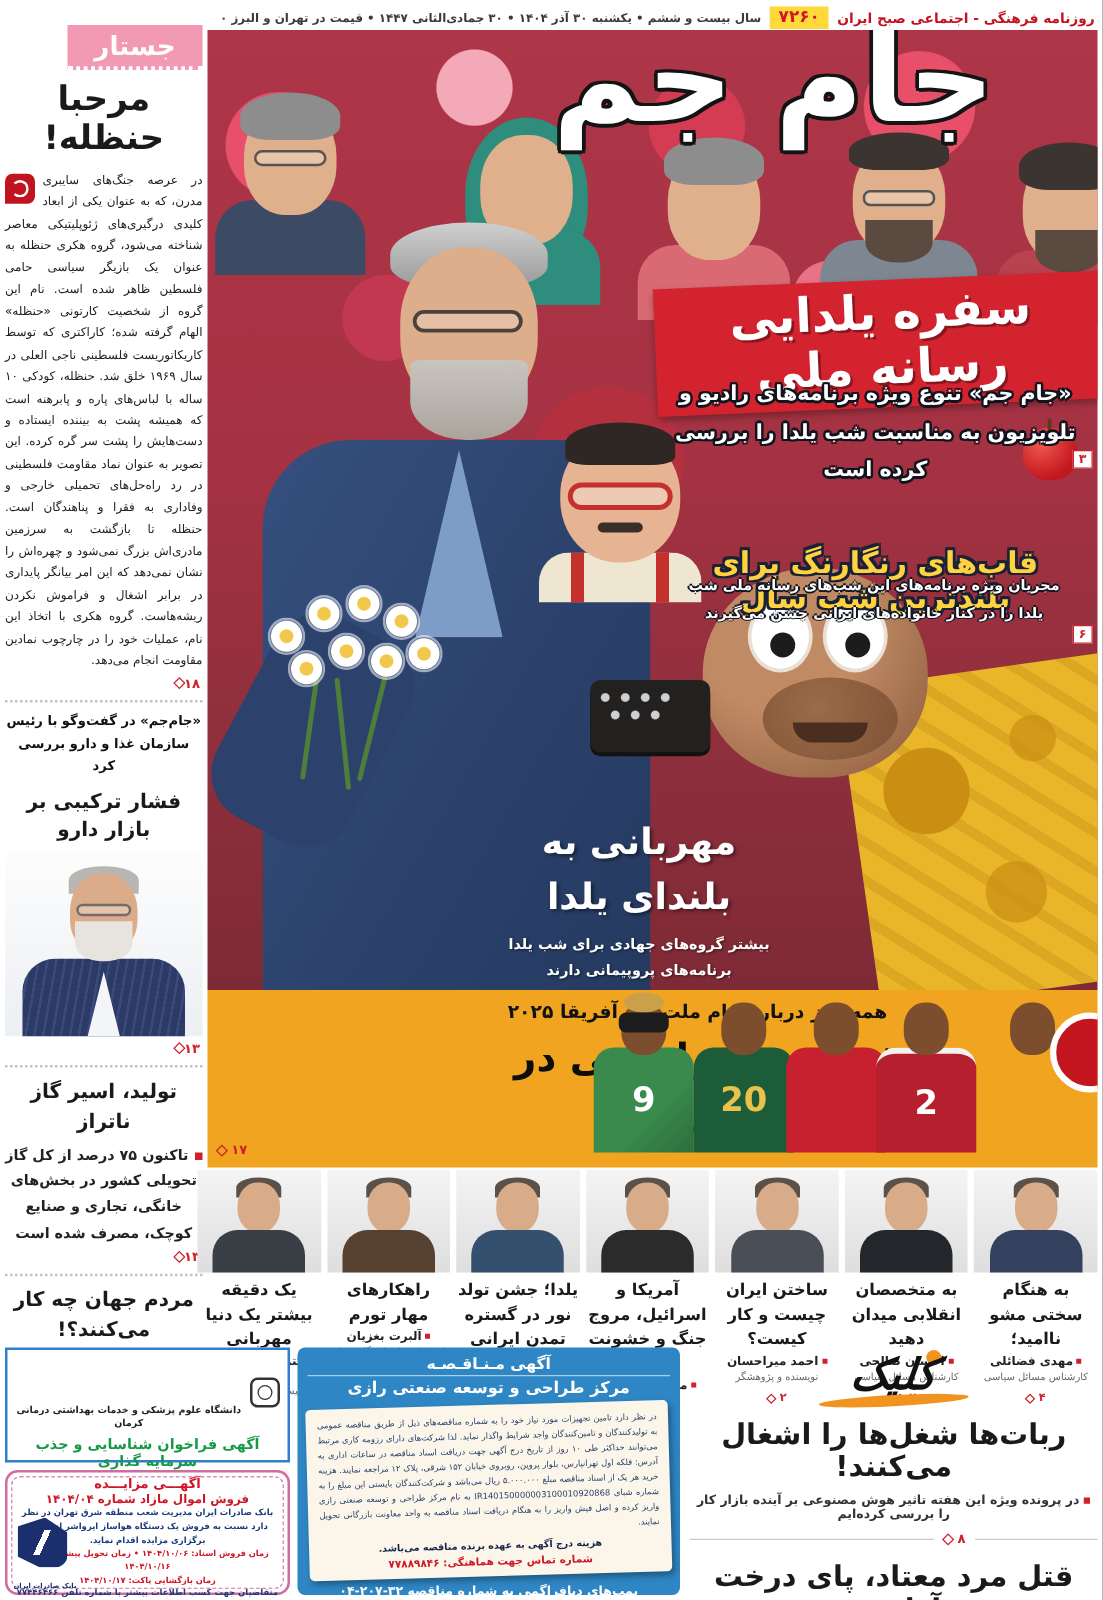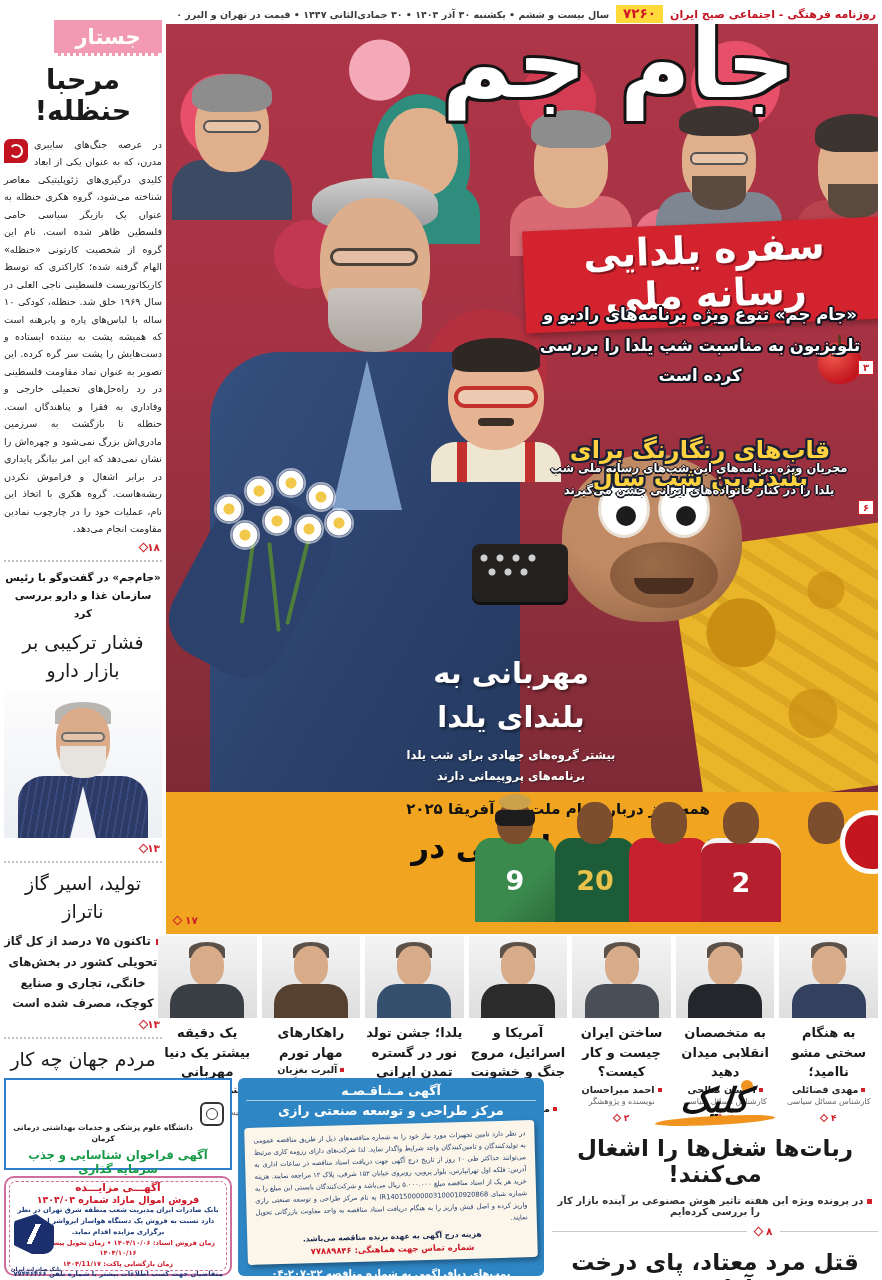--- a/index.html
+++ b/index.html
@@ -25,21 +25,21 @@
     font-size:21px; font-weight:bold; text-align:center; line-height:34px;
     border-bottom:3px dotted #fff; letter-spacing:4px; margin-bottom:8px; }
   .hanzala-title { font-size:27px; font-weight:bold; text-align:center; margin:2px 0 10px; }
   .side-lead { font-size:12px; font-weight:bold; line-height:1.75; text-align:justify; }
   .side-lead::before, .side-bullet::before { content:""; display:inline-block; width:6px; height:6px; background:#d0202a; margin-left:5px; }
   .side-body { font-size:9.6px; line-height:1.82; text-align:justify; color:#222; margin-top:7px; }
   .jj-mini { float:left; width:24px; height:24px; background:#c21321; border-radius:6px 6px 6px 0;
     margin:3px 6px 2px 0; position:relative; }
   .jj-mini::after { content:""; position:absolute; inset:5px; border:2px solid #fff; border-radius:50%; border-left-color:transparent; }
   .side-kicker { font-size:10.5px; font-weight:bold; text-align:center; line-height:1.7; color:#111; }
-  .side-h2 { font-size:19px; font-weight:normal; text-align:center; line-height:1.45; margin:6px 0; }
+  .side-h2 { font-size:16px; font-weight:bold; text-align:center; line-height:1.45; margin:6px 0; }
   .side-bullet { font-size:11.5px; font-weight:bold; line-height:1.8; text-align:center; color:#222; }
   .sb-ref { display:block; margin:4px 2px 0; }
   
   .pharma-photo { height:148px; margin:4px 0 2px; background:linear-gradient(#fdfdfd,#eceff3); position:relative; overflow:hidden; }
   .pharma-photo .head { position:absolute; top:18px; left:50%; transform:translateX(-50%);
     width:54px; height:64px; border-radius:46% 46% 42% 42%; background:#dcab89; }
   .pharma-photo .hairp { position:absolute; top:12px; left:50%; transform:translateX(-50%); width:56px; height:22px; border-radius:50% 50% 0 0; background:#b9b6b2; }
   .pharma-photo .beardp { position:absolute; top:56px; left:50%; transform:translateX(-50%); width:46px; height:32px; border-radius:0 0 46% 46%; background:#e7e4df; }
   .pharma-photo .glassesp { position:absolute; top:42px; left:50%; transform:translateX(-50%); width:44px; height:10px; border:2px solid #6d6d6d; border-radius:5px; background:rgba(255,255,255,.3); }
   .pharma-photo .suitp { position:absolute; bottom:-4px; left:50%; transform:translateX(-50%); width:130px; height:66px; border-radius:26px 26px 0 0;
@@ -489,21 +489,21 @@
       <span class="ak-see">رجوع به صفحه ۴</span>
       <span class="ak-id">شناسه: ۲۰۷۶۸۲۸</span>
     </div>
   </div>
 
   <div class="ad-bank">
     <div class="ab-title">آگهـــی مزایـــده</div>
     <div class="ab-sub">فروش اموال مازاد شماره ۱۴۰۴/۰۴</div>
     <div class="ab-line">بانک صادرات ایران مدیریت شعب منطقه شرق تهران در نظر دارد نسبت به فروش یک دستگاه هواساز ایرواشر از طریق برگزاری مزایده اقدام نماید.</div>
     <div class="ab-date">زمان فروش اسناد: ۱۴۰۴/۱۰/۰۶ • زمان تحویل پیشنهادات: تا ۱۴۰۴/۱۰/۱۶</div>
-    <div class="ab-date">زمان بازگشایی پاکت: ۱۴۰۴/11/۱۷</div>
+    <div class="ab-date">زمان بازگشایی پاکت: ۱۴۰۴/۱۰/۱۷</div>
     <div class="ab-line">متقاضیان جهت کسب اطلاعات بیشتر با شماره تلفن ۷۷۴۴۶۴۶۶ تماس یا به آدرس اینترنتی www.bsi.ir مراجعه نمایند</div>
     <div class="ab-logo"></div>
     <div class="ab-caption">بانک صادرات ایران</div>
   </div>
 
   <div class="ad-razi">
     <div class="rz-title">آگهی مـنـاقـصـه</div>
     <div class="rz-org">مرکز طراحی و توسعه صنعتی رازی</div>
     <div class="rz-paper">
       <div class="rz-body">در نظر دارد تامین تجهیزات مورد نیاز خود را به شماره مناقصه‌های ذیل از طریق مناقصه عمومی به تولیدکنندگان و تامین‌کنندگان واجد شرایط واگذار نماید. لذا شرکت‌های دارای رزومه کاری مرتبط می‌توانند حداکثر طی ۱۰ روز از تاریخ درج آگهی جهت دریافت اسناد مناقصه در ساعات اداری به آدرس: فلکه اول تهرانپارس، بلوار پروین، روبروی خیابان ۱۵۲ شرقی، پلاک ۱۲ مراجعه نمایند. هزینه خرید هر یک از اسناد مناقصه مبلغ ۵.۰۰۰.۰۰۰ ریال می‌باشد و شرکت‌کنندگان بایستی این مبلغ را به شماره شبای IR140150000003100010920868 به نام مرکز طراحی و توسعه صنعتی رازی واریز کرده و اصل فیش واریز را به هنگام دریافت اسناد مناقصه به واحد معاونت بازرگانی تحویل نمایند.</div>

